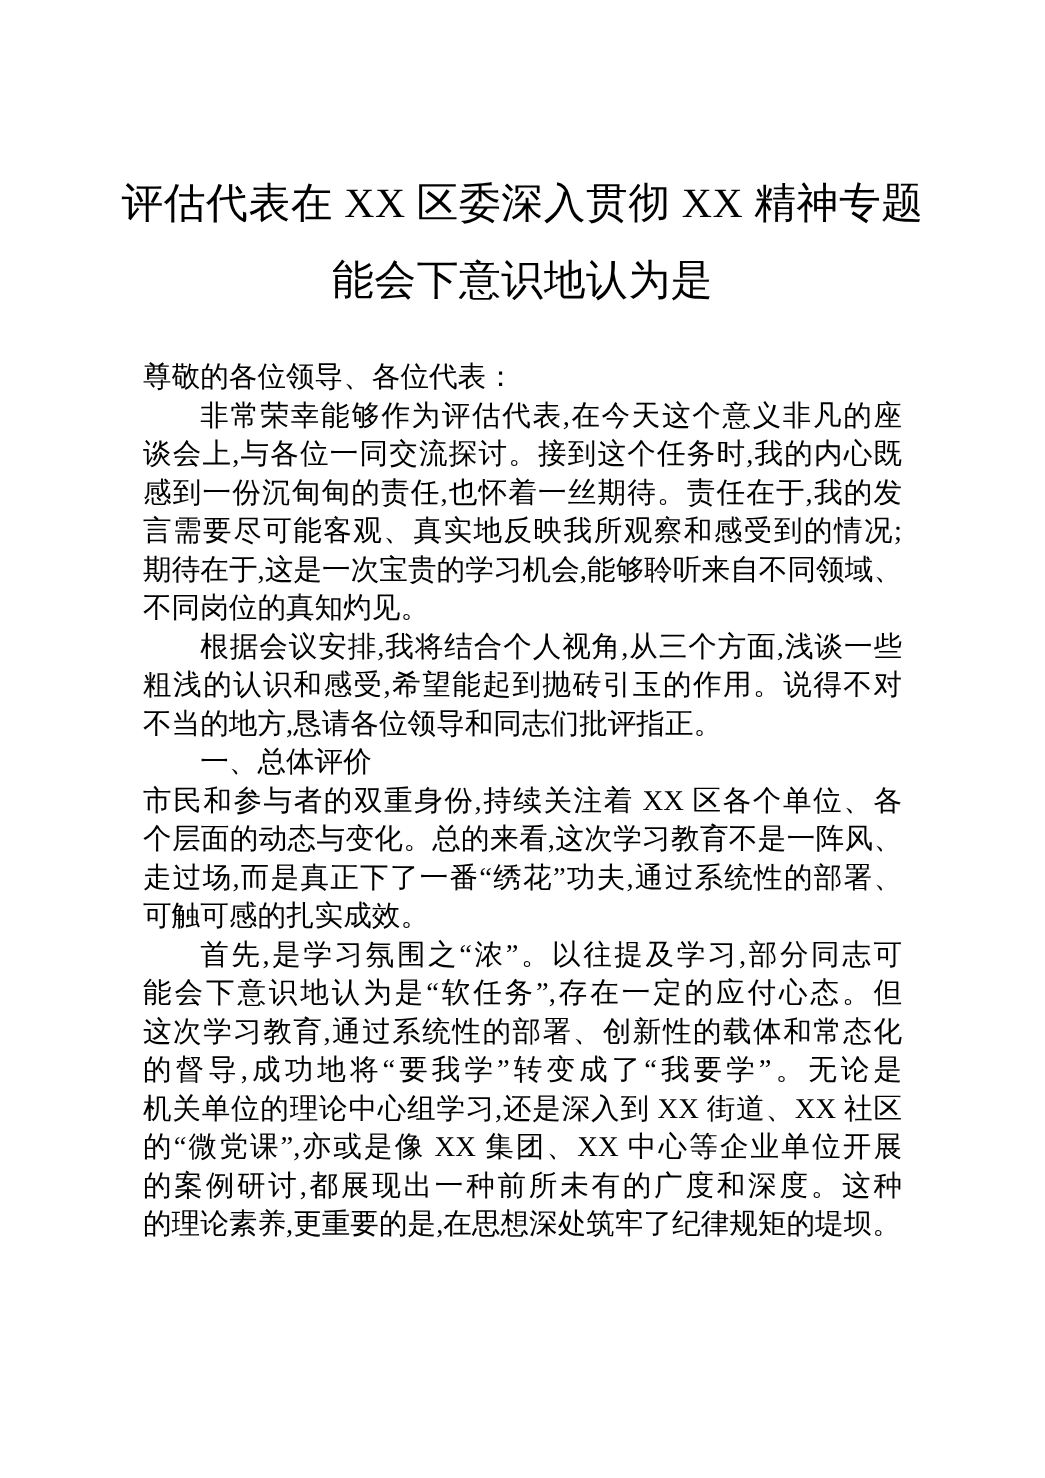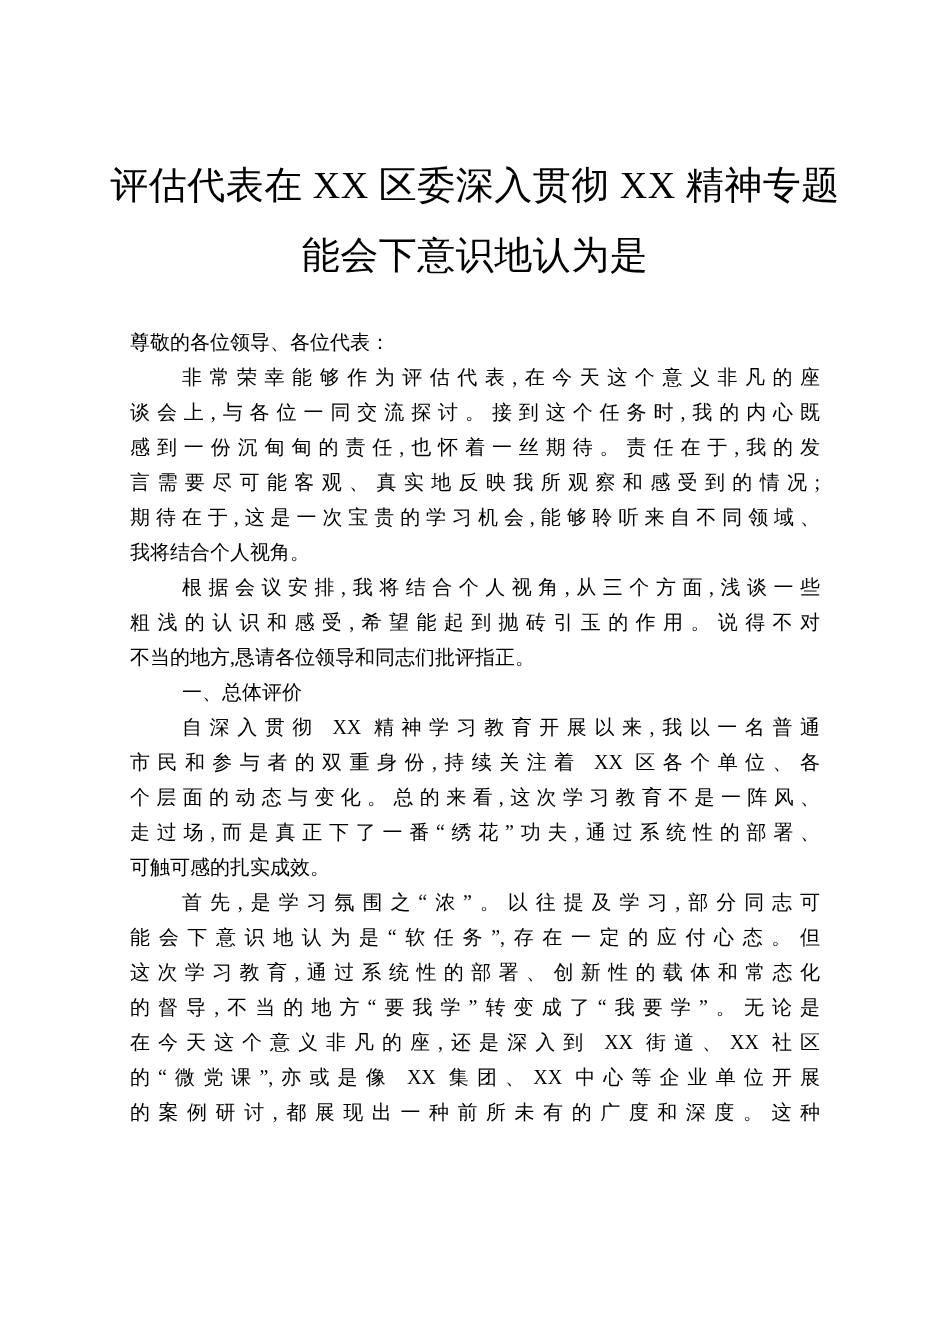--- a/index.html
+++ b/index.html
@@ -30,21 +30,21 @@
     letter-spacing: 0.5px;
   }
   .title-line {
     height: 70px;
     font-family: Liberation Serif, serif;
   }
   .doc-body {
     margin-top: 35px;
     margin-left: 130px;
     width: 690px;
-    font-size: 20px;
+    font-size: 26px;
   }
   .para {
     margin: 0;
     padding: 0;
   }
   .line {
     height: 35px;
     line-height: 35px;
     overflow: hidden;
     white-space: normal;
@@ -71,40 +71,40 @@
   <div class="doc-body">
       <div class="para">
         <div class="line last">尊敬的各位领导、各位代表：</div>
       </div>
       <div class="para">
         <div class="line indent">非常荣幸能够作为评估代表,在今天这个意义非凡的座</div>
         <div class="line">谈会上,与各位一同交流探讨。接到这个任务时,我的内心既</div>
         <div class="line">感到一份沉甸甸的责任,也怀着一丝期待。责任在于,我的发</div>
         <div class="line">言需要尽可能客观、真实地反映我所观察和感受到的情况;</div>
         <div class="line">期待在于,这是一次宝贵的学习机会,能够聆听来自不同领域、</div>
-        <div class="line last">我将结合个人视角。</div>
+        <div class="line last">不同岗位的真知灼见。</div>
       </div>
       <div class="para">
         <div class="line indent">根据会议安排,我将结合个人视角,从三个方面,浅谈一些</div>
         <div class="line">粗浅的认识和感受,希望能起到抛砖引玉的作用。说得不对</div>
         <div class="line last">不当的地方,恳请各位领导和同志们批评指正。</div>
       </div>
       <div class="para">
         <div class="line last indent">一、总体评价</div>
       </div>
       <div class="para">
-        <div class="line indent">自深入贯彻 XX 精神学习教育开展以来,我以一名普通</div>
         <div class="line">市民和参与者的双重身份,持续关注着 XX 区各个单位、各</div>
         <div class="line">个层面的动态与变化。总的来看,这次学习教育不是一阵风、</div>
         <div class="line">走过场,而是真正下了一番“绣花”功夫,通过系统性的部署、</div>
         <div class="line last">可触可感的扎实成效。</div>
       </div>
       <div class="para">
         <div class="line indent">首先,是学习氛围之“浓”。以往提及学习,部分同志可</div>
         <div class="line">能会下意识地认为是“软任务”,存在一定的应付心态。但</div>
         <div class="line">这次学习教育,通过系统性的部署、创新性的载体和常态化</div>
-        <div class="line">的督导,不当的地方“要我学”转变成了“我要学”。无论是</div>
-        <div class="line">在今天这个意义非凡的座,还是深入到 XX 街道、XX 社区</div>
+        <div class="line">的督导,成功地将“要我学”转变成了“我要学”。无论是</div>
+        <div class="line">机关单位的理论中心组学习,还是深入到 XX 街道、XX 社区</div>
         <div class="line">的“微党课”,亦或是像 XX 集团、XX 中心等企业单位开展</div>
         <div class="line">的案例研讨,都展现出一种前所未有的广度和深度。这种</div>
+        <div class="line last">的理论素养,更重要的是,在思想深处筑牢了纪律规矩的堤坝。</div>
       </div>
     </div>
 </div>
 
 </body></html>

